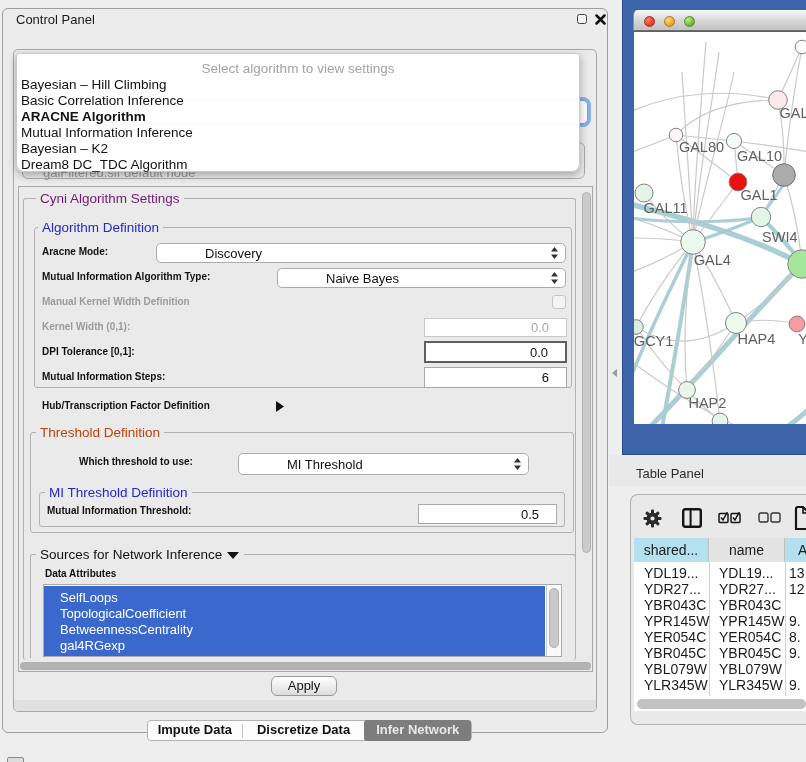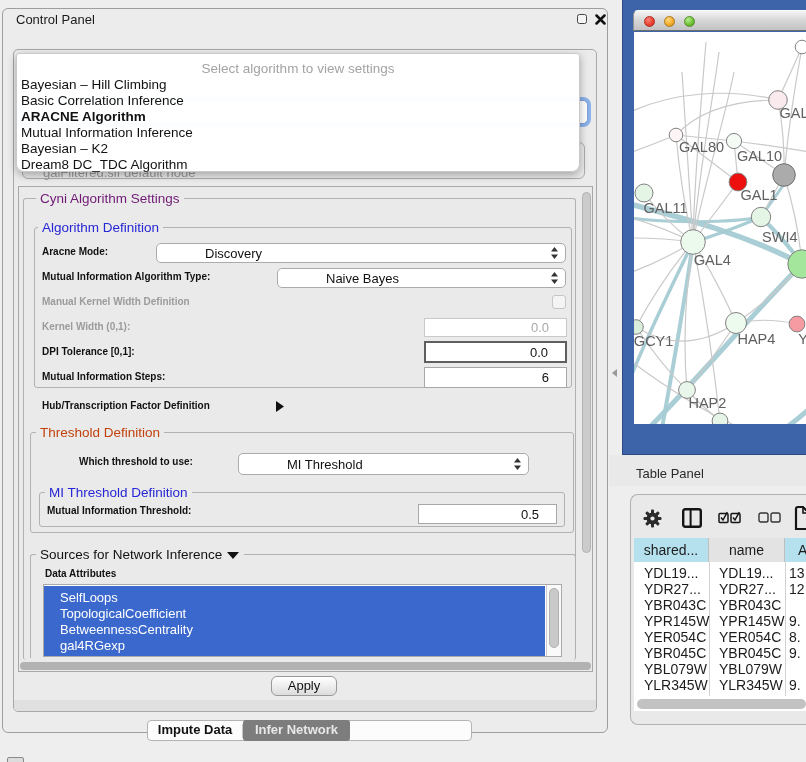--- a/index.html
+++ b/index.html
@@ -157,20 +157,21 @@
     <div class="abs" style="left:505px;top:3px;width:10px;height:60px;background:#c9c9c9;border:1px solid #b0b0b0;border-radius:5px"></div>
   </div>
 
   <div class="abs" id="vscroll"></div>
   <div class="abs" id="hscroll"></div>
   <div class="abs" id="applybtn">Apply</div>
 
   <div class="abs" id="bottabs">
     <div class="btab" style="width:94px">Impute Data</div>
     <div class="tsep"></div>
+    <div class="btab" style="width:122px">Discretize Data</div>
     <div class="btab" style="width:107px;background:#7d7d7d;color:#e8e8e8;border-radius:3px">Infer Network</div>
   </div>
   <div class="abs" id="cornerbox"></div>
   <div class="abs splitarrow"></div>
 
   <div class="abs" id="popup">
     <div class="prompt">Select algorithm to view settings</div>
     <div class="pit" style="top:23px">Bayesian – Hill Climbing</div>
     <div class="pit" style="top:39px">Basic Correlation Inference</div>
     <div class="pit" style="top:55px;font-weight:bold">ARACNE Algorithm</div>

